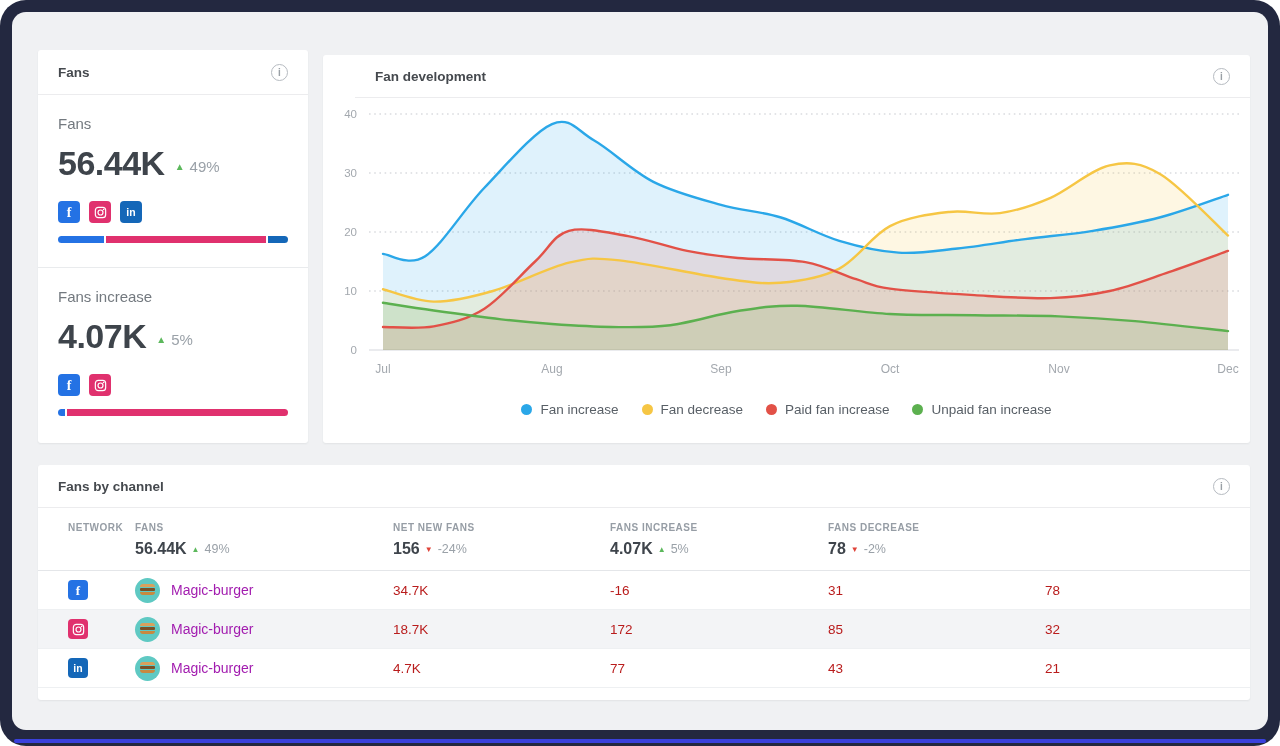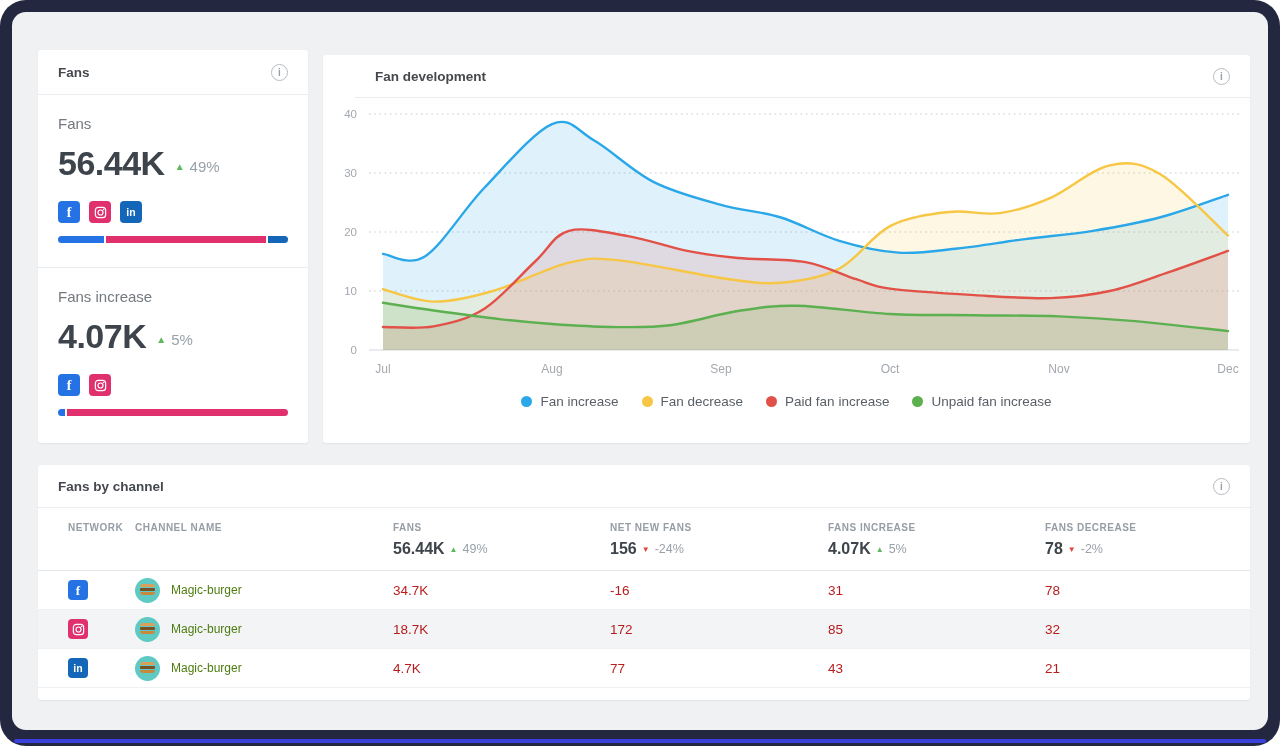--- a/index.html
+++ b/index.html
@@ -69,21 +69,21 @@
   .net-icon.small { width: 20px; height: 20px; border-radius: 4px; font-size: 11px; }
   .net-icon .fglyph { font-size: 14px; margin-top: 2px; font-family: "Liberation Serif", serif; font-weight: 700; }
   .net-icon.small .fglyph { font-size: 13px; }
   .net-icon .inglyph { font-size: 10.5px; letter-spacing: 0; }
   .split-bar { display: flex; height: 7px; border-radius: 4px; overflow: hidden; }
   .split-bar .seg { height: 100%; }
   .split-bar .seg + .seg { margin-left: 2px; }
   
   .chart-card { flex: 1; height: 388px; margin-top: 5px; }
   .chart-card .card-header { height: 43px; margin-left: 32px; }
-  .legend { display: flex; justify-content: center; gap: 23px; margin-top: 10px; }
+  .legend { display: flex; justify-content: center; gap: 23px; margin-top: 18px; }
   .legend-item { display: flex; align-items: center; gap: 8px; cursor: pointer; }
   .legend-dot { width: 11px; height: 11px; border-radius: 50%; }
   .legend-label { font-size: 13.5px; color: #585f66; }
   
   .table-card { margin-top: 22px; height: 235px; }
   .table-card .card-header { height: 43px; }
   .grid {
     display: grid;
     grid-template-columns: 67px 258px 217px 218px 217px 1fr;
     padding-left: 30px;
@@ -95,21 +95,21 @@
   }
   .col-total { display: flex; align-items: center; gap: 5px; margin-top: 7px; }
   .col-total-val { font-size: 16px; font-weight: 700; color: #3e444b; }
   .col-total-delta { font-size: 12.5px; color: #9aa1a8; }
   .tri-sm-up { color: #5cb85c; font-size: 8px; }
   .tri-sm-down { color: #e0443a; font-size: 8px; }
   .trow { height: 39px; align-items: center; border-bottom: 1px solid #eef0f2; cursor: pointer; }
   .trow:nth-child(even) { background: #f3f4f6; }
   .tcell { font-size: 13.5px; color: #b91c1c; }
   .channel-cell { display: flex; align-items: center; gap: 11px; }
-  .channel-name { font-size: 12px; color: #4d7c0f; }
+  .channel-name { font-size: 14px; color: #a21caf; }
   .avatar {
     width: 25px; height: 25px; border-radius: 50%;
     background: #5fc9c3; position: relative; overflow: hidden; flex: 0 0 auto;
   }
   .burger { position: absolute; left: 5px; top: 10px; width: 15px; height: 3px;
     background: #7a5026; border-radius: 1px; }
   .burger::before { content: ""; position: absolute; left: 0; top: -4px; width: 15px; height: 3.5px;
     background: #d9a05b; border-radius: 3px 3px 0 0; }
   .burger::after { content: ""; position: absolute; left: 0; top: 4px; width: 15px; height: 3px;
     background: #c8893f; border-radius: 0 0 3px 3px; }
@@ -245,23 +245,20 @@
       <div class="card-header">
         <span class="card-title">Fans by channel</span>
         <span class="info-ic">i</span>
       </div>
 
       <div class="grid thead">
         <div>
           <div class="col-label">NETWORK</div>
         </div>
         <div>
-          <div class="col-label">CHANNEL NAME</div>
-        </div>
-        <div>
           <div class="col-label">FANS</div>
           <div class="col-total">
             <span class="col-total-val">56.44K</span>
             <span class="tri-sm-up">▲</span>
             <span class="col-total-delta">49%</span>
           </div>
         </div>
         <div>
           <div class="col-label">NET NEW FANS</div>
           <div class="col-total">

